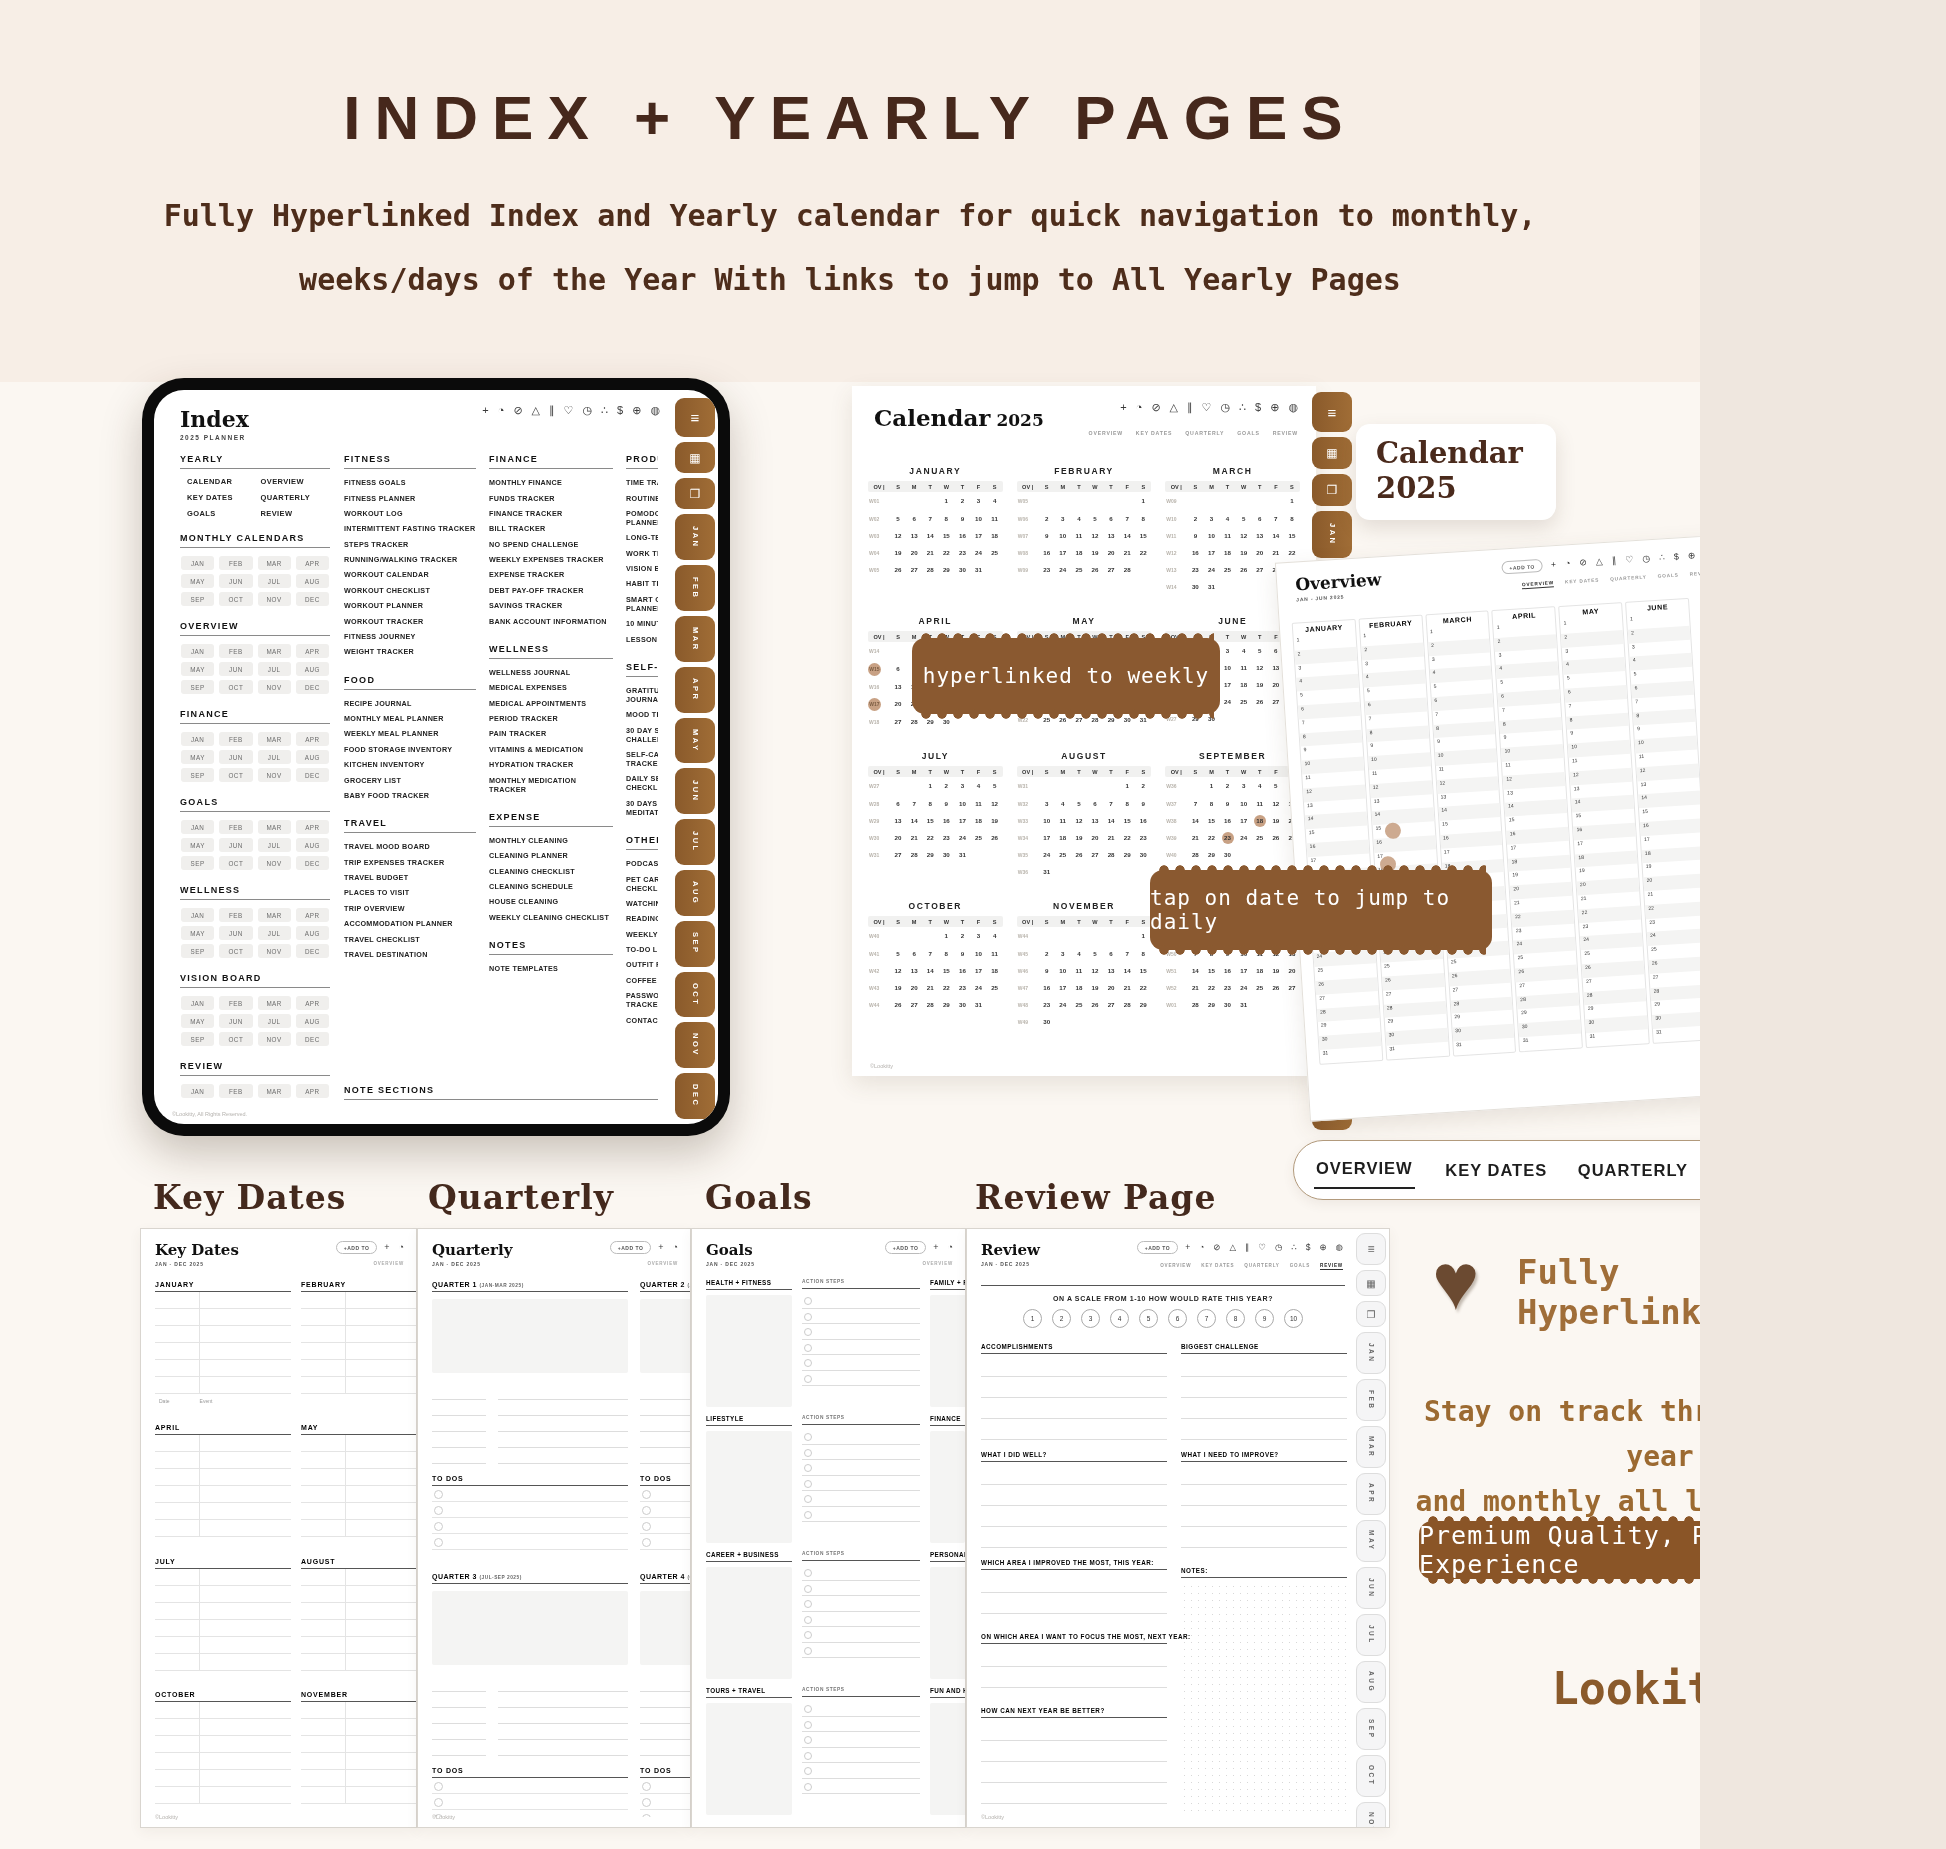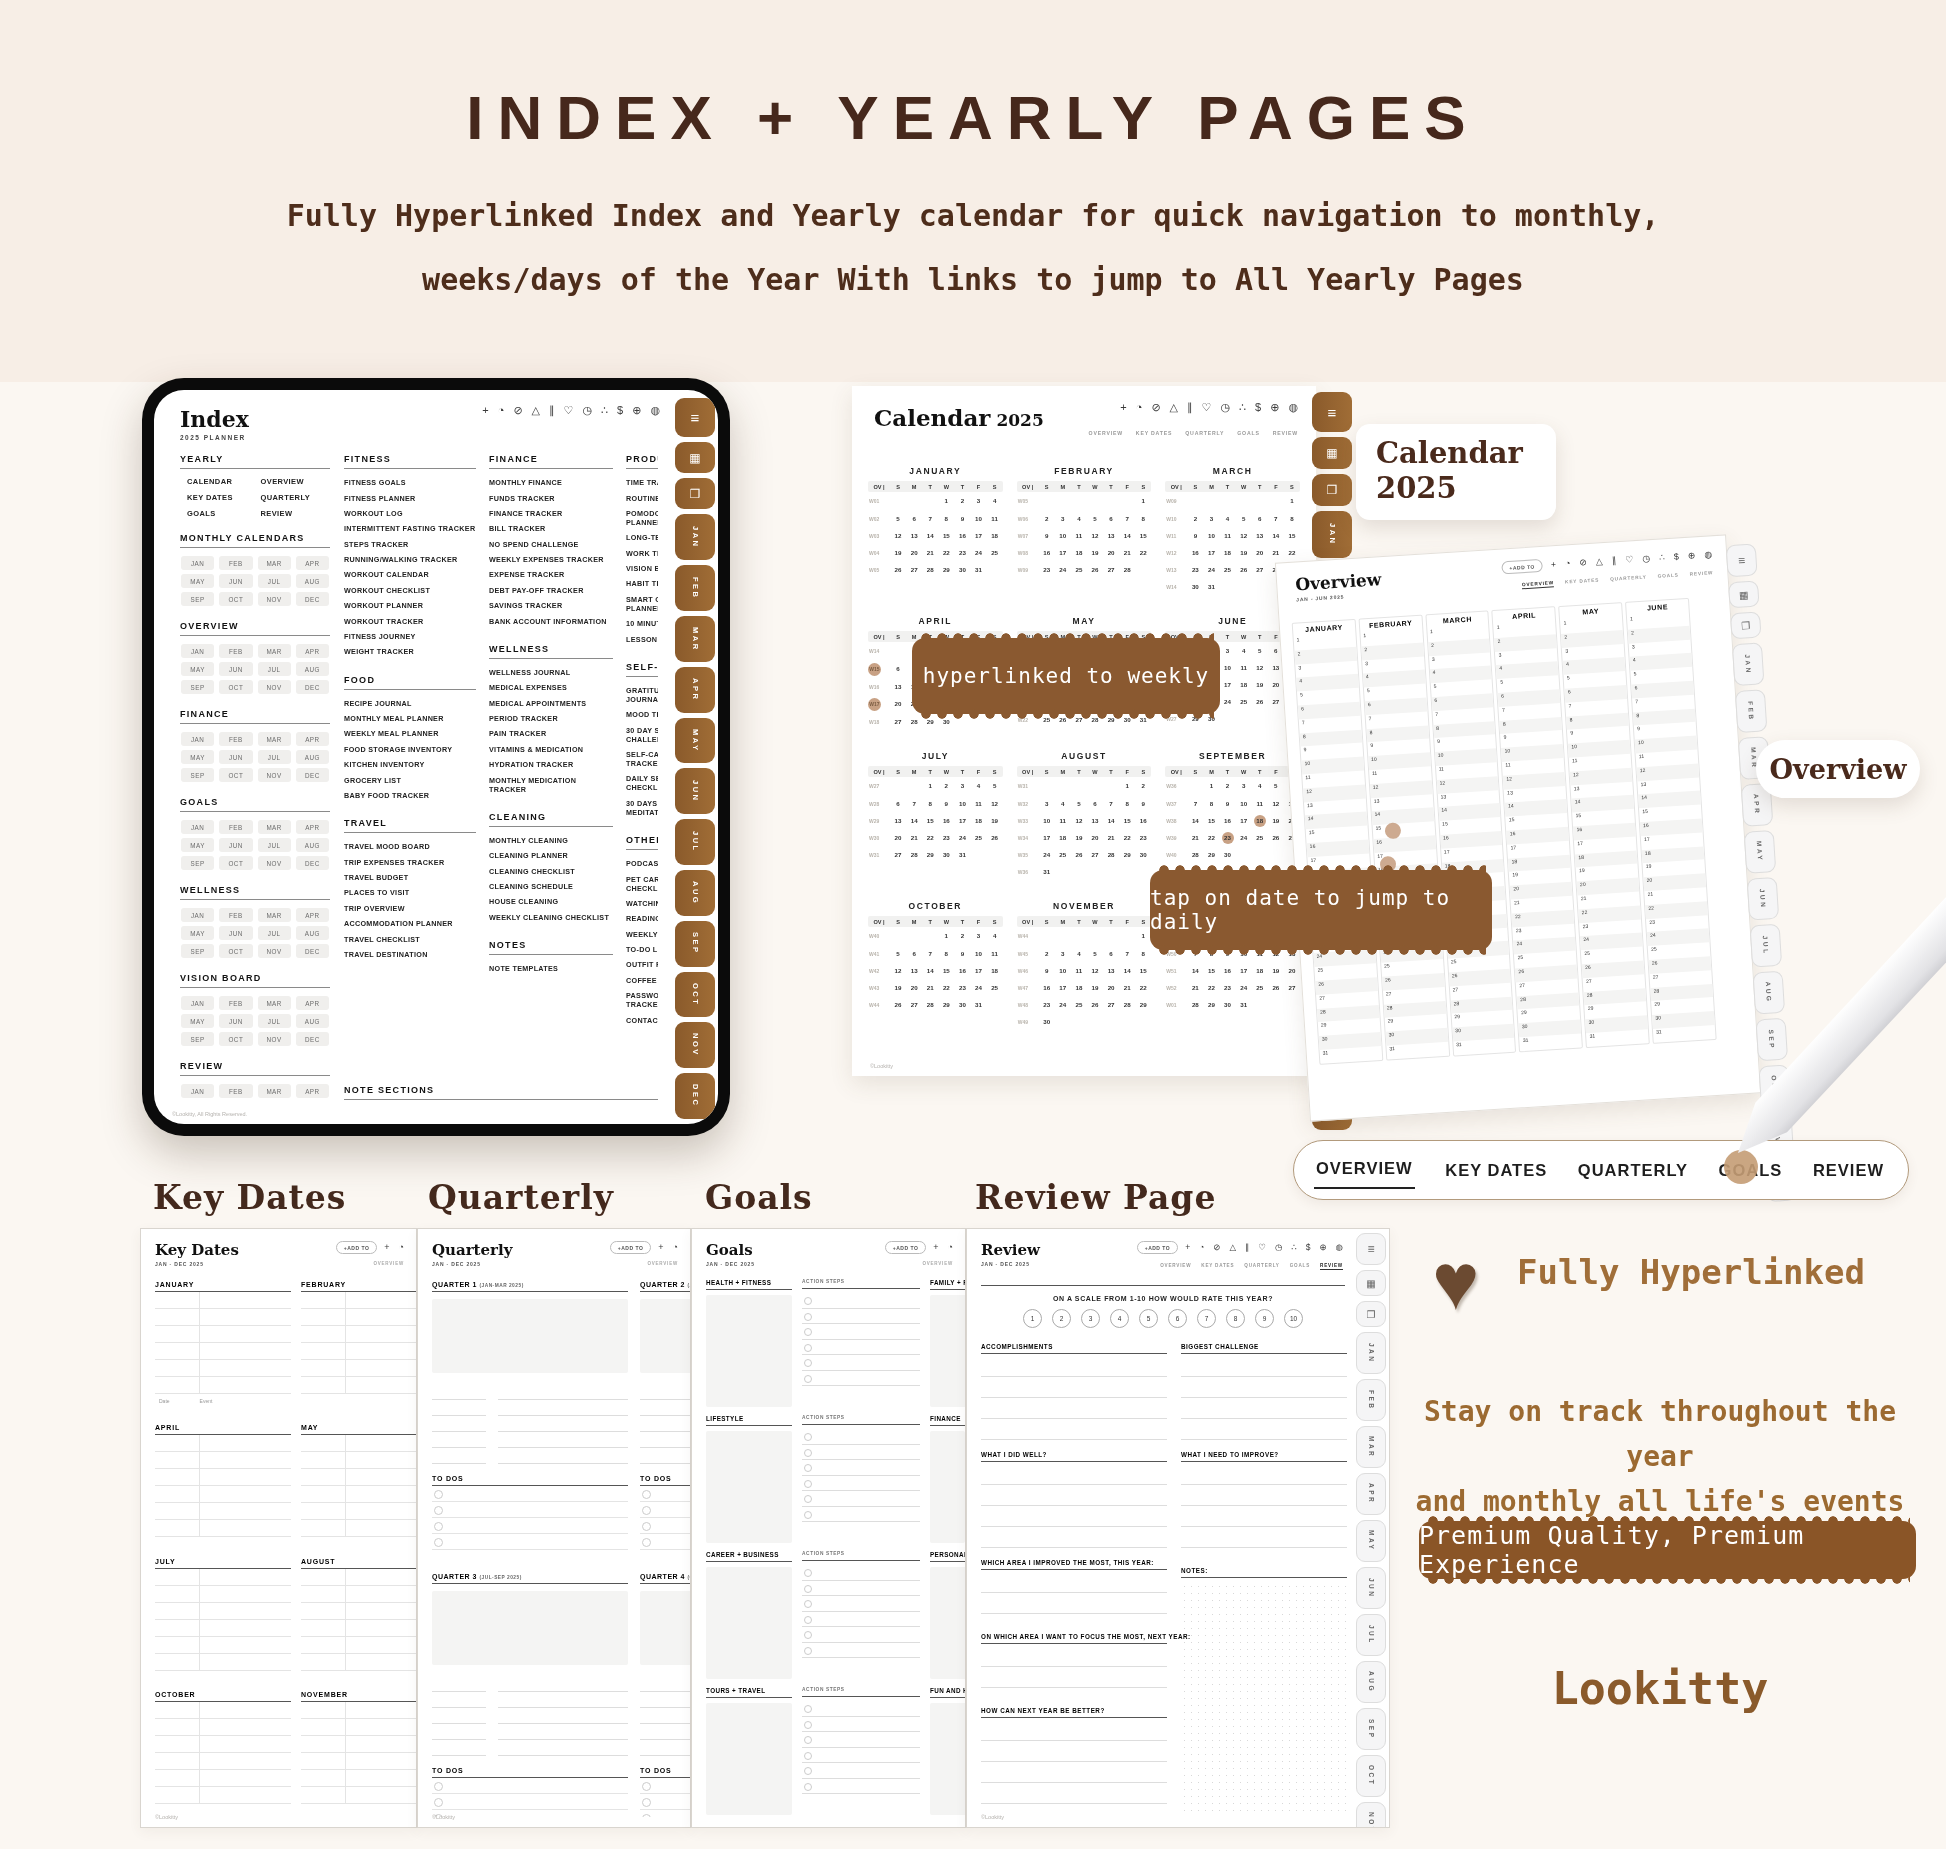--- a/index.html
+++ b/index.html
@@ -1,17 +1,17 @@
 <!DOCTYPE html>
 <html><head>
 <meta charset="utf-8">
 <style>
   * { margin:0; padding:0; box-sizing:border-box; }
   body { font-family:"Liberation Sans", sans-serif; background:#efe7df; }
-  .canvas { position:relative; width:1946px; height:1849px; background:#fbf7f2; overflow:hidden;padding-left:46px; }
+  .canvas { position:relative; width:1700px; height:1849px; background:#fbf7f2; overflow:hidden;padding-left:46px; }
   .band-top { position:absolute; left:0; top:0; width:100%; height:382px; background:#f7eee6; }
 
   
   .title { position:absolute; top:82px; left:0; width:100%; text-align:center;
     font-weight:800; font-size:62px; letter-spacing:14px; color:#46281c; }
   .sub { position:absolute; left:0; width:100%; text-align:center;
     font-family:"DejaVu Sans Mono", monospace; font-weight:700; font-size:30px; color:#4e2d1b; }
   .sub.s1 { top:198px; } .sub.s2 { top:262px; }
 
   
@@ -427,21 +427,21 @@
                   <div class="litem">WELLNESS JOURNAL</div>
                   <div class="litem">MEDICAL EXPENSES</div>
                   <div class="litem">MEDICAL APPOINTMENTS</div>
                   <div class="litem">PERIOD TRACKER</div>
                   <div class="litem">PAIN TRACKER</div>
                   <div class="litem">VITAMINS &amp; MEDICATION</div>
                   <div class="litem">HYDRATION TRACKER</div>
                   <div class="litem">MONTHLY MEDICATION TRACKER</div>
                 </div>
                 <div class="sec">
-                  <div class="sec-t">CLEANING</div>
+                  <div class="sec-t">EXPENSE</div>
                   <div class="litem">MONTHLY CLEANING</div>
                   <div class="litem">CLEANING PLANNER</div>
                   <div class="litem">CLEANING CHECKLIST</div>
                   <div class="litem">CLEANING SCHEDULE</div>
                   <div class="litem">HOUSE CLEANING</div>
                   <div class="litem">WEEKLY CLEANING CHECKLIST</div>
                 </div>
                 <div class="sec">
                   <div class="sec-t">NOTES</div>
                   <div class="litem">NOTE TEMPLATES</div>

